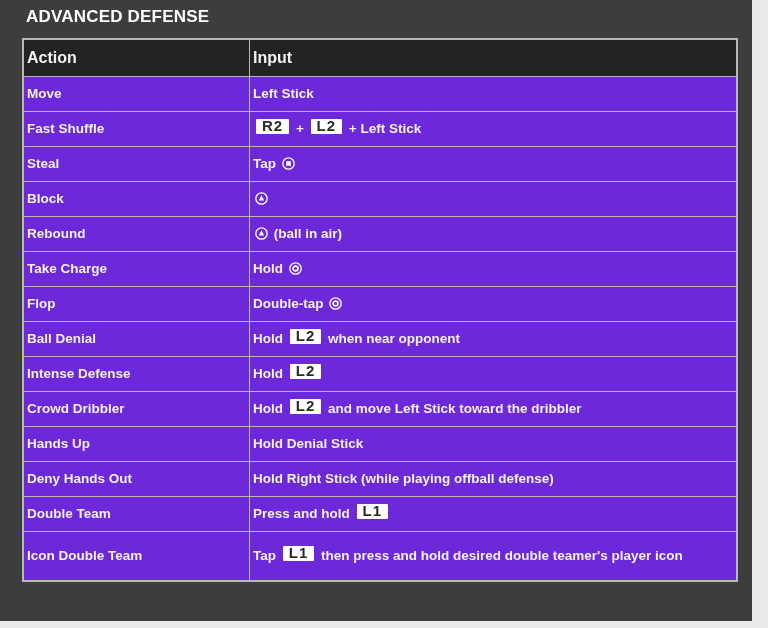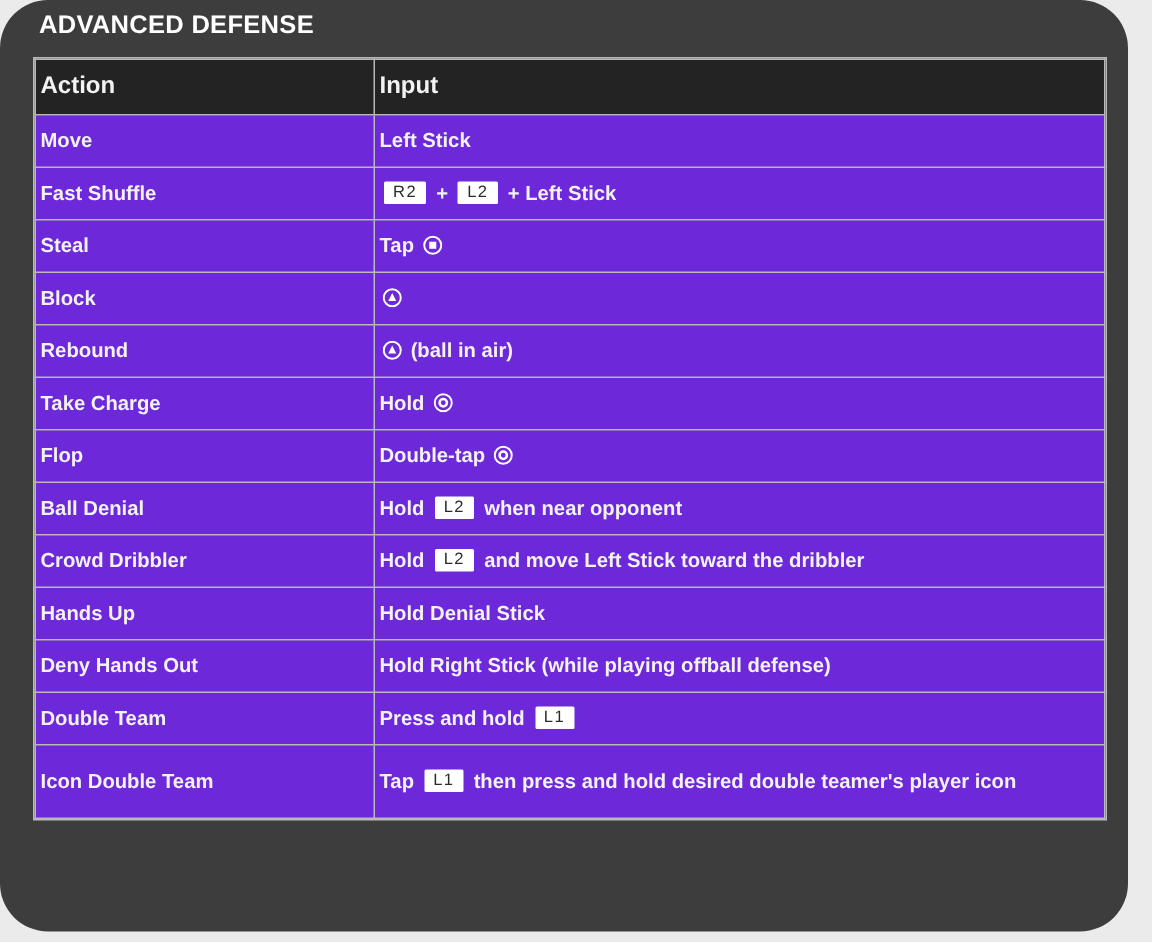--- a/index.html
+++ b/index.html
@@ -14,21 +14,20 @@
     overflow: hidden;
   }
   #panel {
     position: absolute;
     left: 0px;
     top: 0px;
     width: 752px;
     height: 621px;
     background: #3d3d3d;
     box-sizing: border-box;
-    border-radius: 32px;
   }
   #title {
     position: absolute;
     left: 26px;
     top: 7px;
     font-size: 17px;
     font-weight: bold;
     color: #ffffff;
     letter-spacing: 0.2px;
     white-space: nowrap;
@@ -69,22 +68,22 @@
   col.c-action { width: 226px; }
   col.c-input  { width: auto; }
 
   tr.tall td { height: 48px; margin-top: 22px; }
 
   
   .keycap {
     display: inline-block;
     background: #ffffff;
     color: #2b2b2b;
-    font-size: 11px;
-    font-weight: normal;
+    font-size: 15px;
+    font-weight: bold;
     line-height: 12px;
     padding: 1px 6px 2px 6px;
     margin: 0 3px;
     border-radius: 1px;
     vertical-align: 2px;
     letter-spacing: 1px;
     font-family: "Liberation Sans", sans-serif;
   }
   
   .psbtn {
@@ -159,20 +158,24 @@
             <td><span class="txt"><span>Double-tap </span><span class="psbtn"><svg viewBox="0 0 16 16" width="13" height="13">
                     <circle cx="8" cy="8" r="7" fill="none" stroke="#ffffff" stroke-width="1.6"></circle>
                     <circle cx="8" cy="8" r="3.0" fill="none" stroke="#ffffff" stroke-width="2.1"></circle>
                   </svg></span></span></td>
           </tr>
           <tr>
             <td>Ball Denial</td>
             <td><span class="txt"><span>Hold </span><span class="keycap">L2</span><span> when near opponent</span></span></td>
           </tr>
           <tr>
+            <td>Intense Defense</td>
+            <td><span class="txt"><span>Hold </span><span class="keycap">L2</span></span></td>
+          </tr>
+          <tr>
             <td>Crowd Dribbler</td>
             <td><span class="txt"><span>Hold </span><span class="keycap">L2</span><span> and move Left Stick toward the dribbler</span></span></td>
           </tr>
           <tr>
             <td>Hands Up</td>
             <td><span class="txt"><span>Hold Denial Stick</span></span></td>
           </tr>
           <tr>
             <td>Deny Hands Out</td>
             <td><span class="txt"><span>Hold Right Stick (while playing offball defense)</span></span></td>

